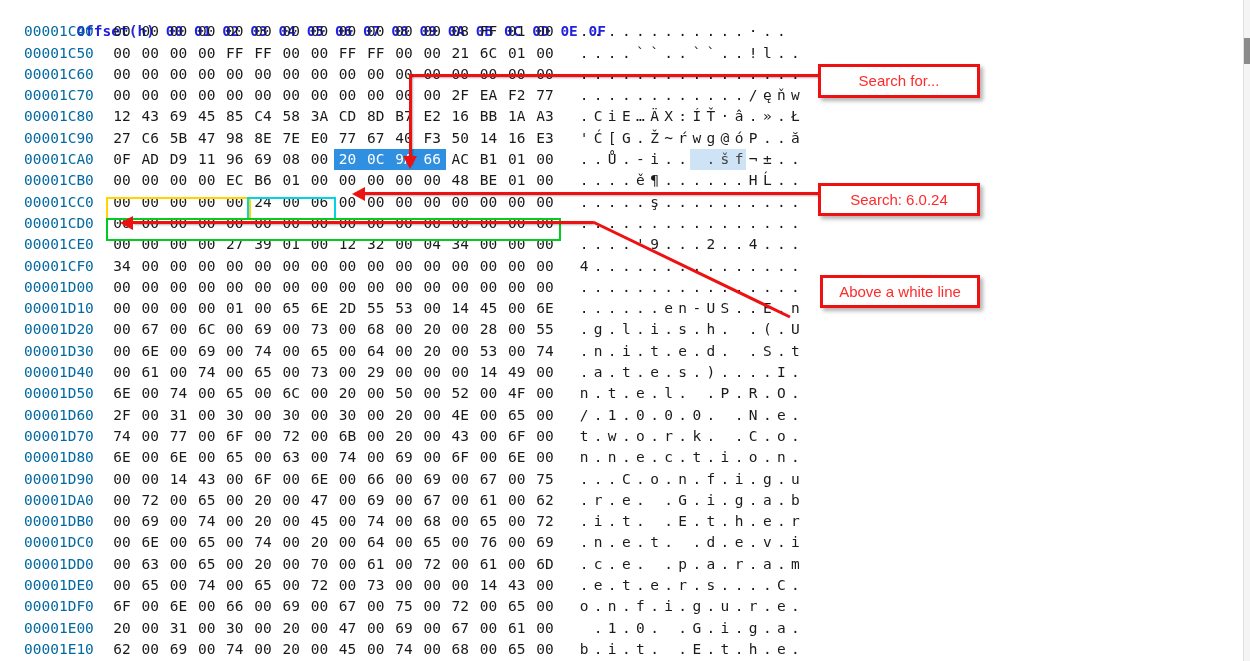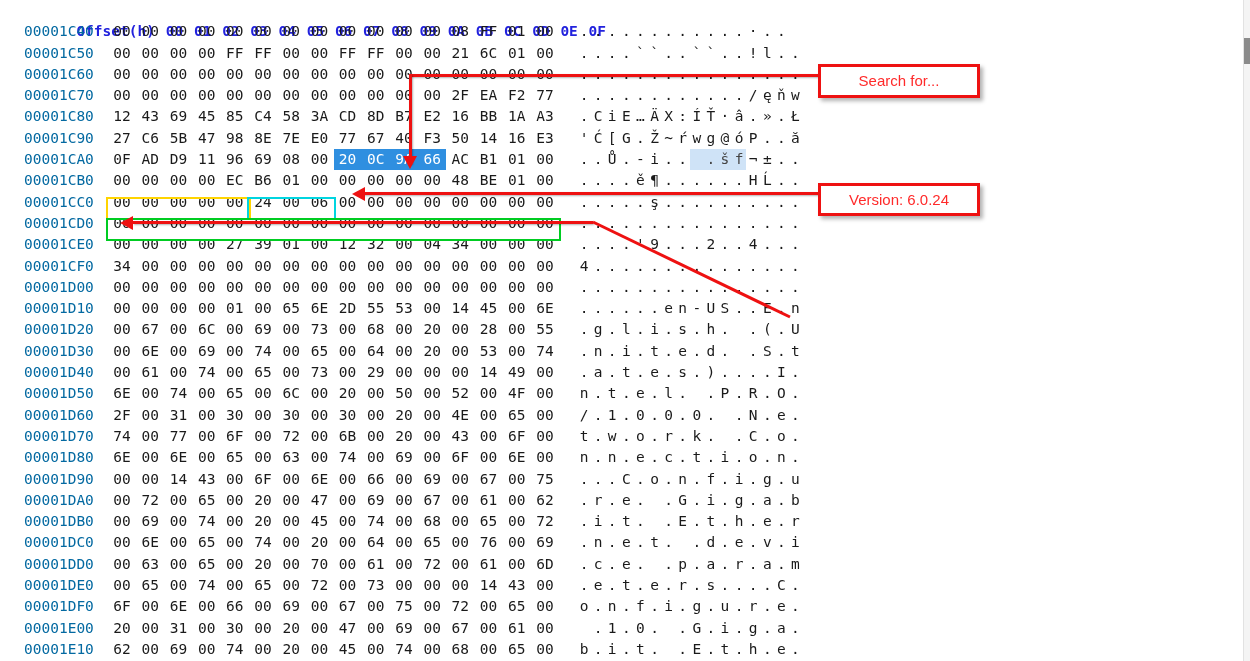--- a/index.html
+++ b/index.html
@@ -175,26 +175,29 @@
   <div class="rline h" style="left:409px; top:74px; width:410px;"></div>
   <div class="rline v" style="left:409px; top:74px; height:90px;"></div>
   <div class="arrowhead ah-down" style="left:403px; top:156px;"></div>
   <div class="callout" style="left:818px; top:64px; width:162px; height:34px;">
     <span>Search for...</span>
   </div>
 
   <div class="rline h" style="left:362px; top:192px; width:458px;"></div>
   <div class="arrowhead ah-left" style="left:352px; top:187px;"></div>
   <div class="callout" style="left:818px; top:183px; width:162px; height:33px;">
-    <span>Version: 6.0.24</span>
+    <span>Search: 6.0.24</span>
   </div>
 
   <div class="rline h" style="left:133px; top:221px; width:460px;"></div>
   <div class="arrowhead ah-left" style="left:120px; top:216px;"></div>
   <svg class="diag" width="220" height="110" style="left:580px; top:215px;">
     <line x1="13" y1="7" x2="210" y2="102" stroke="#ee1111" stroke-width="3"></line>
   </svg>
+  <div class="callout" style="left:820px; top:275px; width:160px; height:33px;">
+    <span>Above a white line</span>
+  </div>
 
   <div id="scrollbar">
     <div id="scrollthumb"></div>
   </div>
 
 </div>
 
 </body></html>

